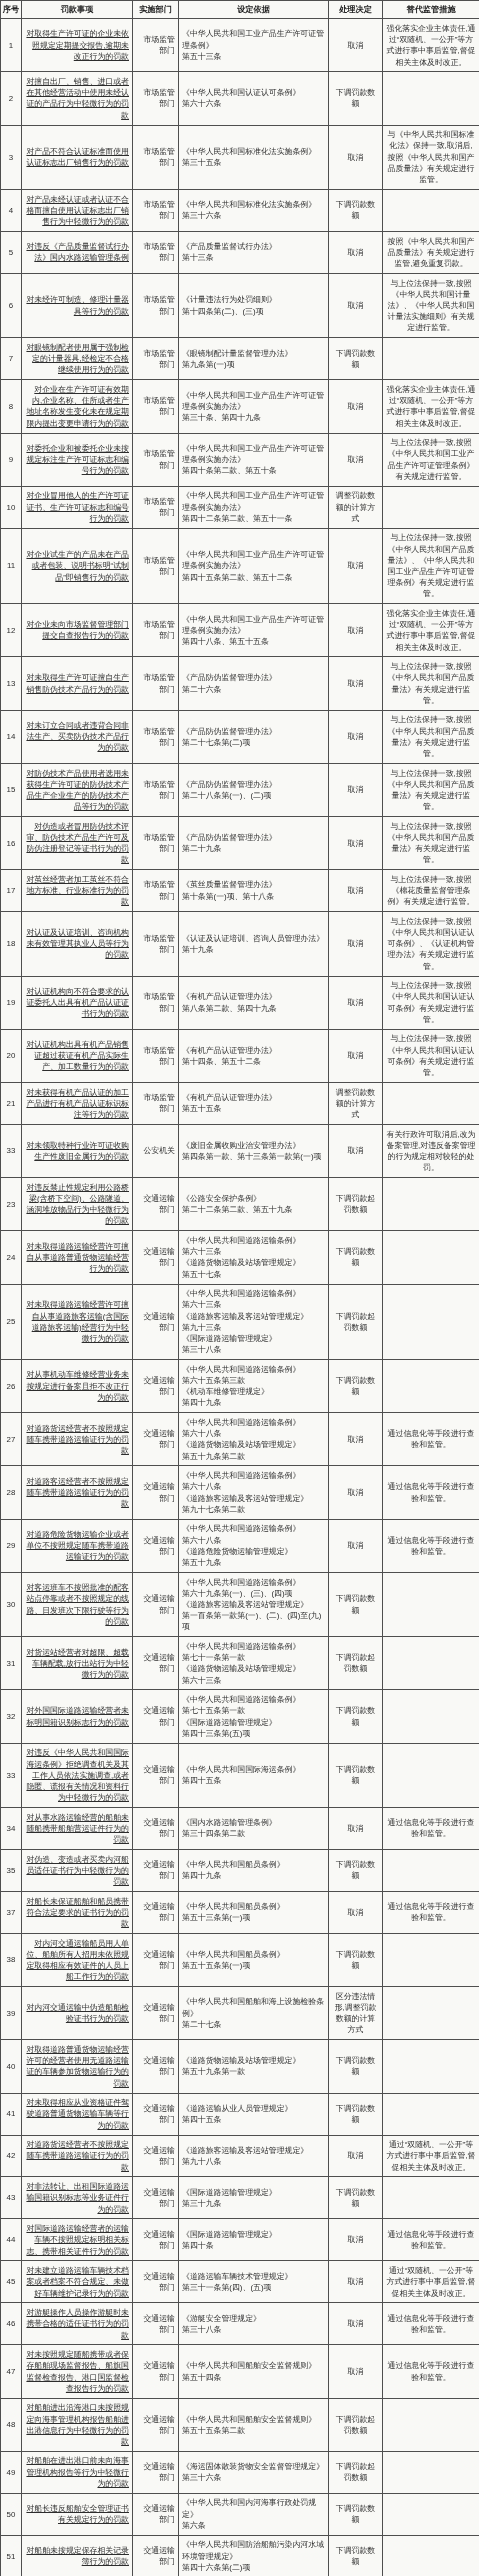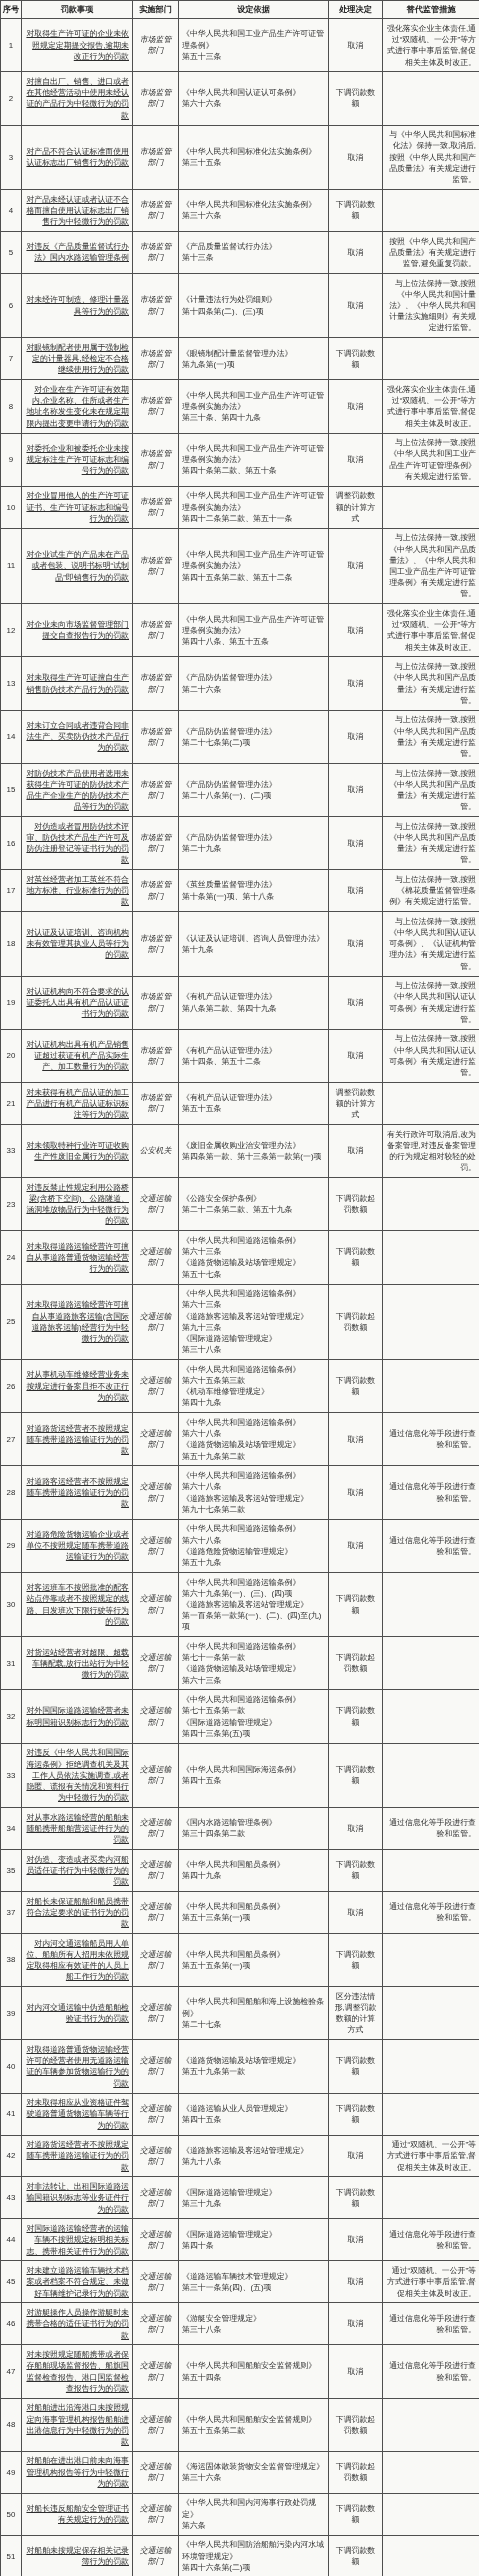--- a/index.html
+++ b/index.html
@@ -36,24 +36,24 @@
   
   col.w0 { width: 21px; }
   col.w1 { width: 111px; }
   col.w2 { width: 46px; }
   col.w3 { width: 150px; }
   col.w4 { width: 54px; }
   col.w5 { width: 97px; }
 
   td.c0 { text-align: center; }
   td.c1 { text-align: right; text-decoration: underline; }
-  td.c2 { text-align: center; font-style: italic; }
+  td.c2 { text-align: right; }
   td.c3 { text-align: left; white-space: pre-line; }
   td.c4 { text-align: center; }
-  td.c5 { text-align: right; margin-top: 44px; }
+  td.c5 { text-align: center; margin-top: 44px; }
 </style>
 </head>
 <body>
 
 <div class="page">
   <table class="penalty">
     <colgroup>
       <col class="w0">
         <col class="w1">
         <col class="w2">

